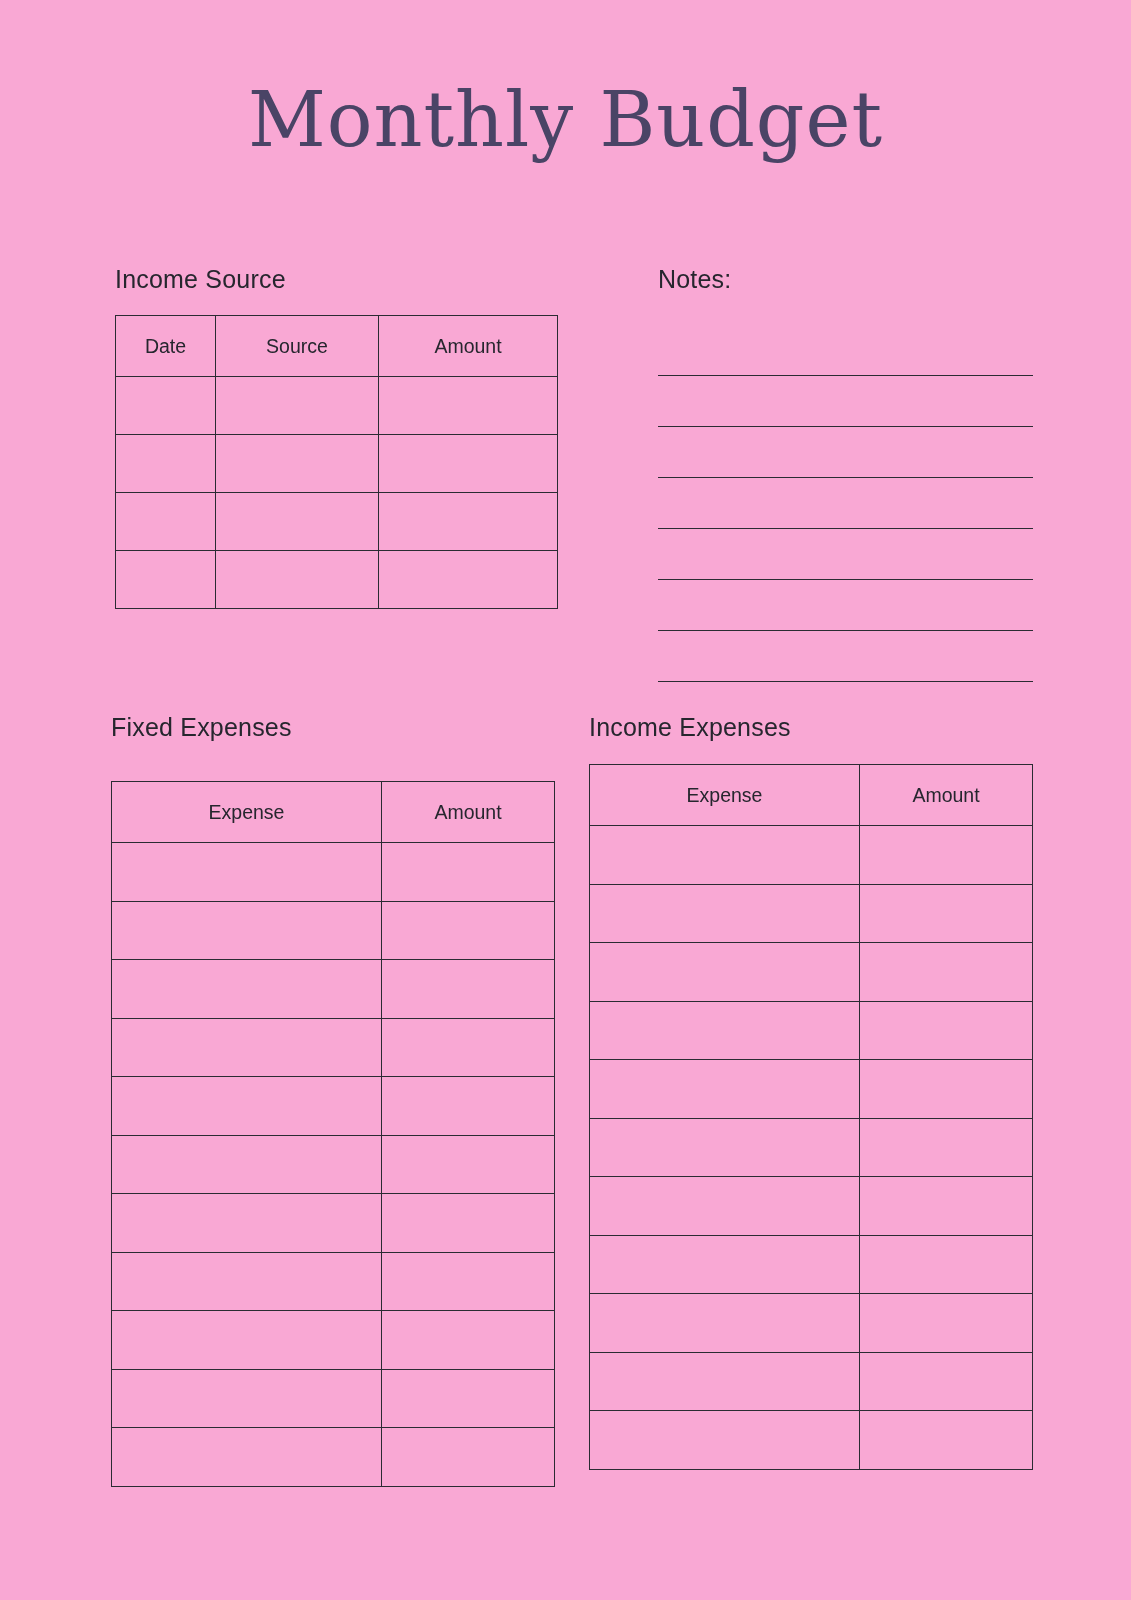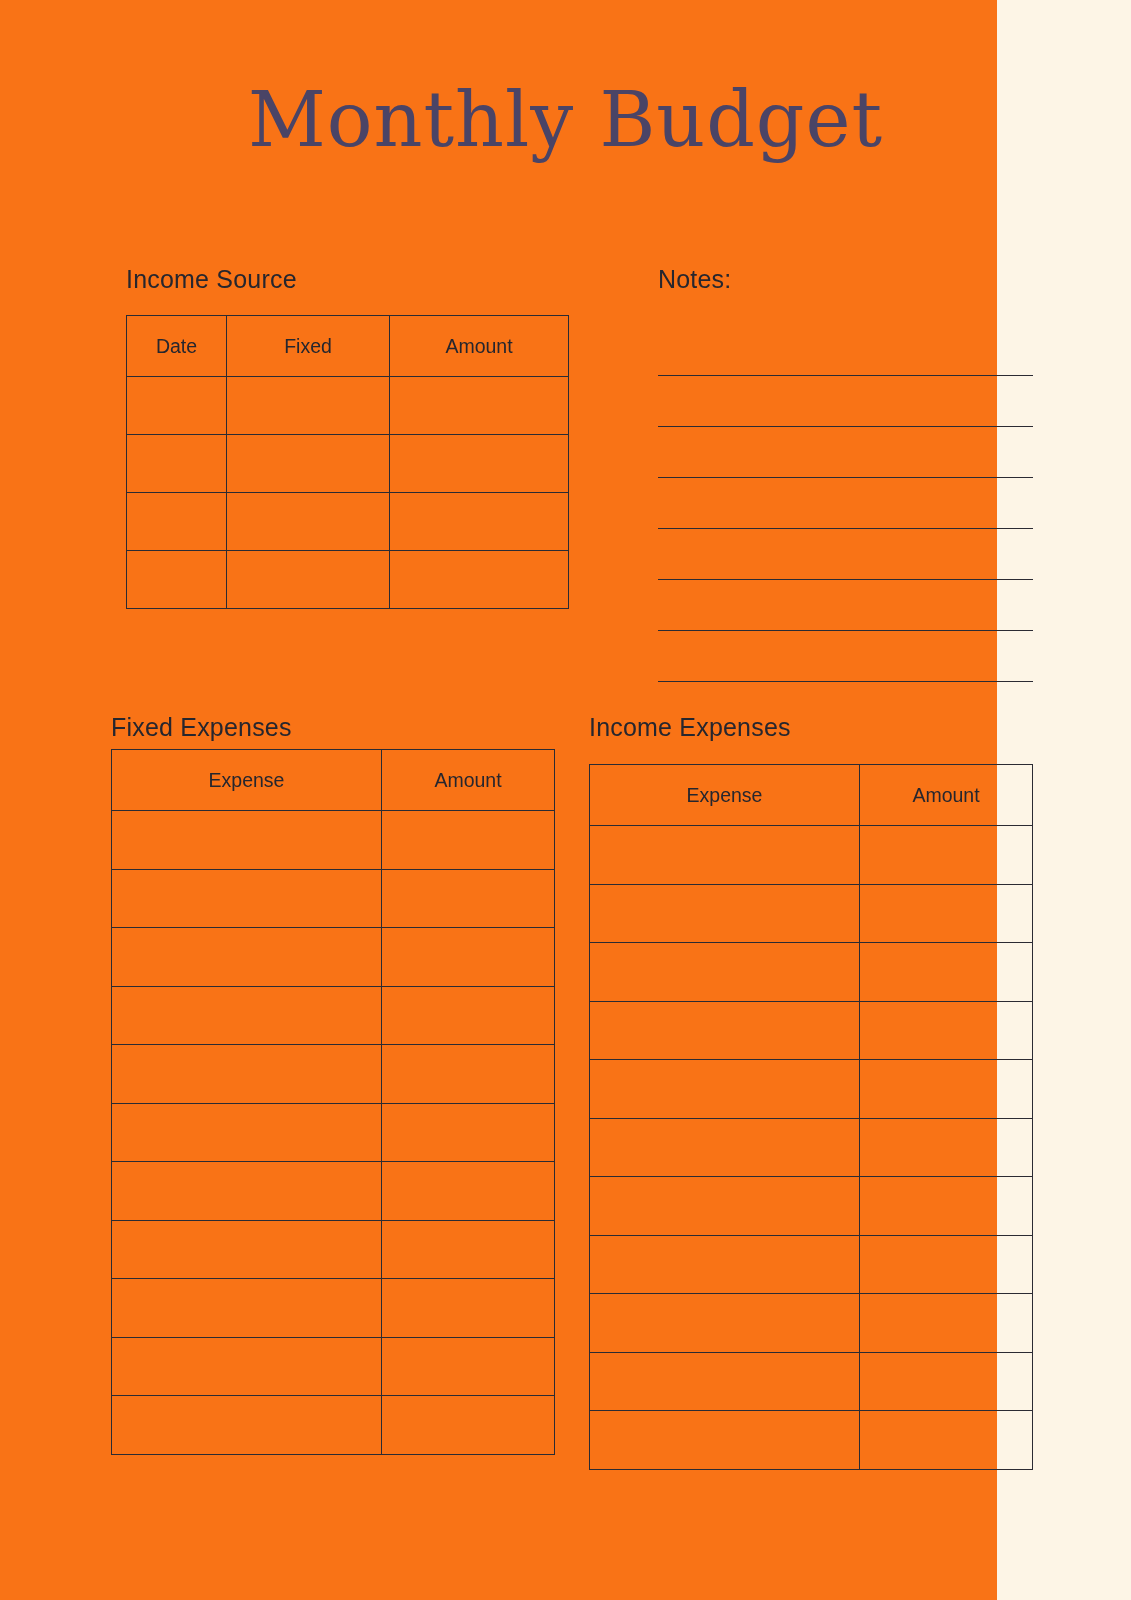--- a/index.html
+++ b/index.html
@@ -9,24 +9,24 @@
   body {
     width: 1131px;
     height: 1600px;
     background: #fdf5e6;
     font-family: "Liberation Sans", sans-serif;
     color: #2b2b33;
     position: relative;
     overflow: hidden;
   }
   .page {
-    width: 997px;
+    width: 1131px;
     height: 1600px;
     position: relative;
-    background: #f97316;
+    background: #f9a8d4;
   }
   .title {
     position: absolute;
     top: 78px;
     left: 0;
     width: 1131px;
     text-align: center;
     font-family: "DejaVu Serif", serif;
     font-size: 76px;
     font-weight: 400;
@@ -38,21 +38,21 @@
     font-family: "Liberation Sans", sans-serif;
     font-size: 25px;
     font-weight: 400;
     color: #26262e;
     letter-spacing: 0.2px;
   }
 
   
   .income-block {
     position: absolute;
-    left: 126px;
+    left: 115px;
     top: 265px;
     width: 442px;
   }
   .income-label { margin-bottom: 21px; }
 
   table.grid {
     border-collapse: collapse;
     width: 100%;
     table-layout: fixed;
   }
@@ -88,21 +88,21 @@
   }
   .note-line:first-child { height: 46px; }
 
   
   .fixed-block {
     position: absolute;
     left: 111px;
     top: 713px;
     width: 443px;
   }
-  .fixed-label { margin-bottom: 7px; }
+  .fixed-label { margin-bottom: 39px; }
   .fixed-block table.grid col.c1 { width: 270px; }
   .fixed-block table.grid col.c2 { width: 173px; }
   .fixed-block table.grid td { height: 57.5px; }
 
   
   .other-block {
     position: absolute;
     left: 589px;
     top: 713px;
     width: 443px;
@@ -123,21 +123,21 @@
     <div class="section-label income-label">Income Source</div>
     <table class="grid">
       <colgroup>
           <col class="c1">
           <col class="c2">
           <col class="c3">
         </colgroup>
       <thead>
         <tr>
           <th>Date</th>
-          <th>Fixed</th>
+          <th>Source</th>
           <th>Amount</th>
         </tr>
       </thead>
       <tbody>
         <tr>
           <td></td>
           <td></td>
           <td></td>
         </tr>
         <tr>

